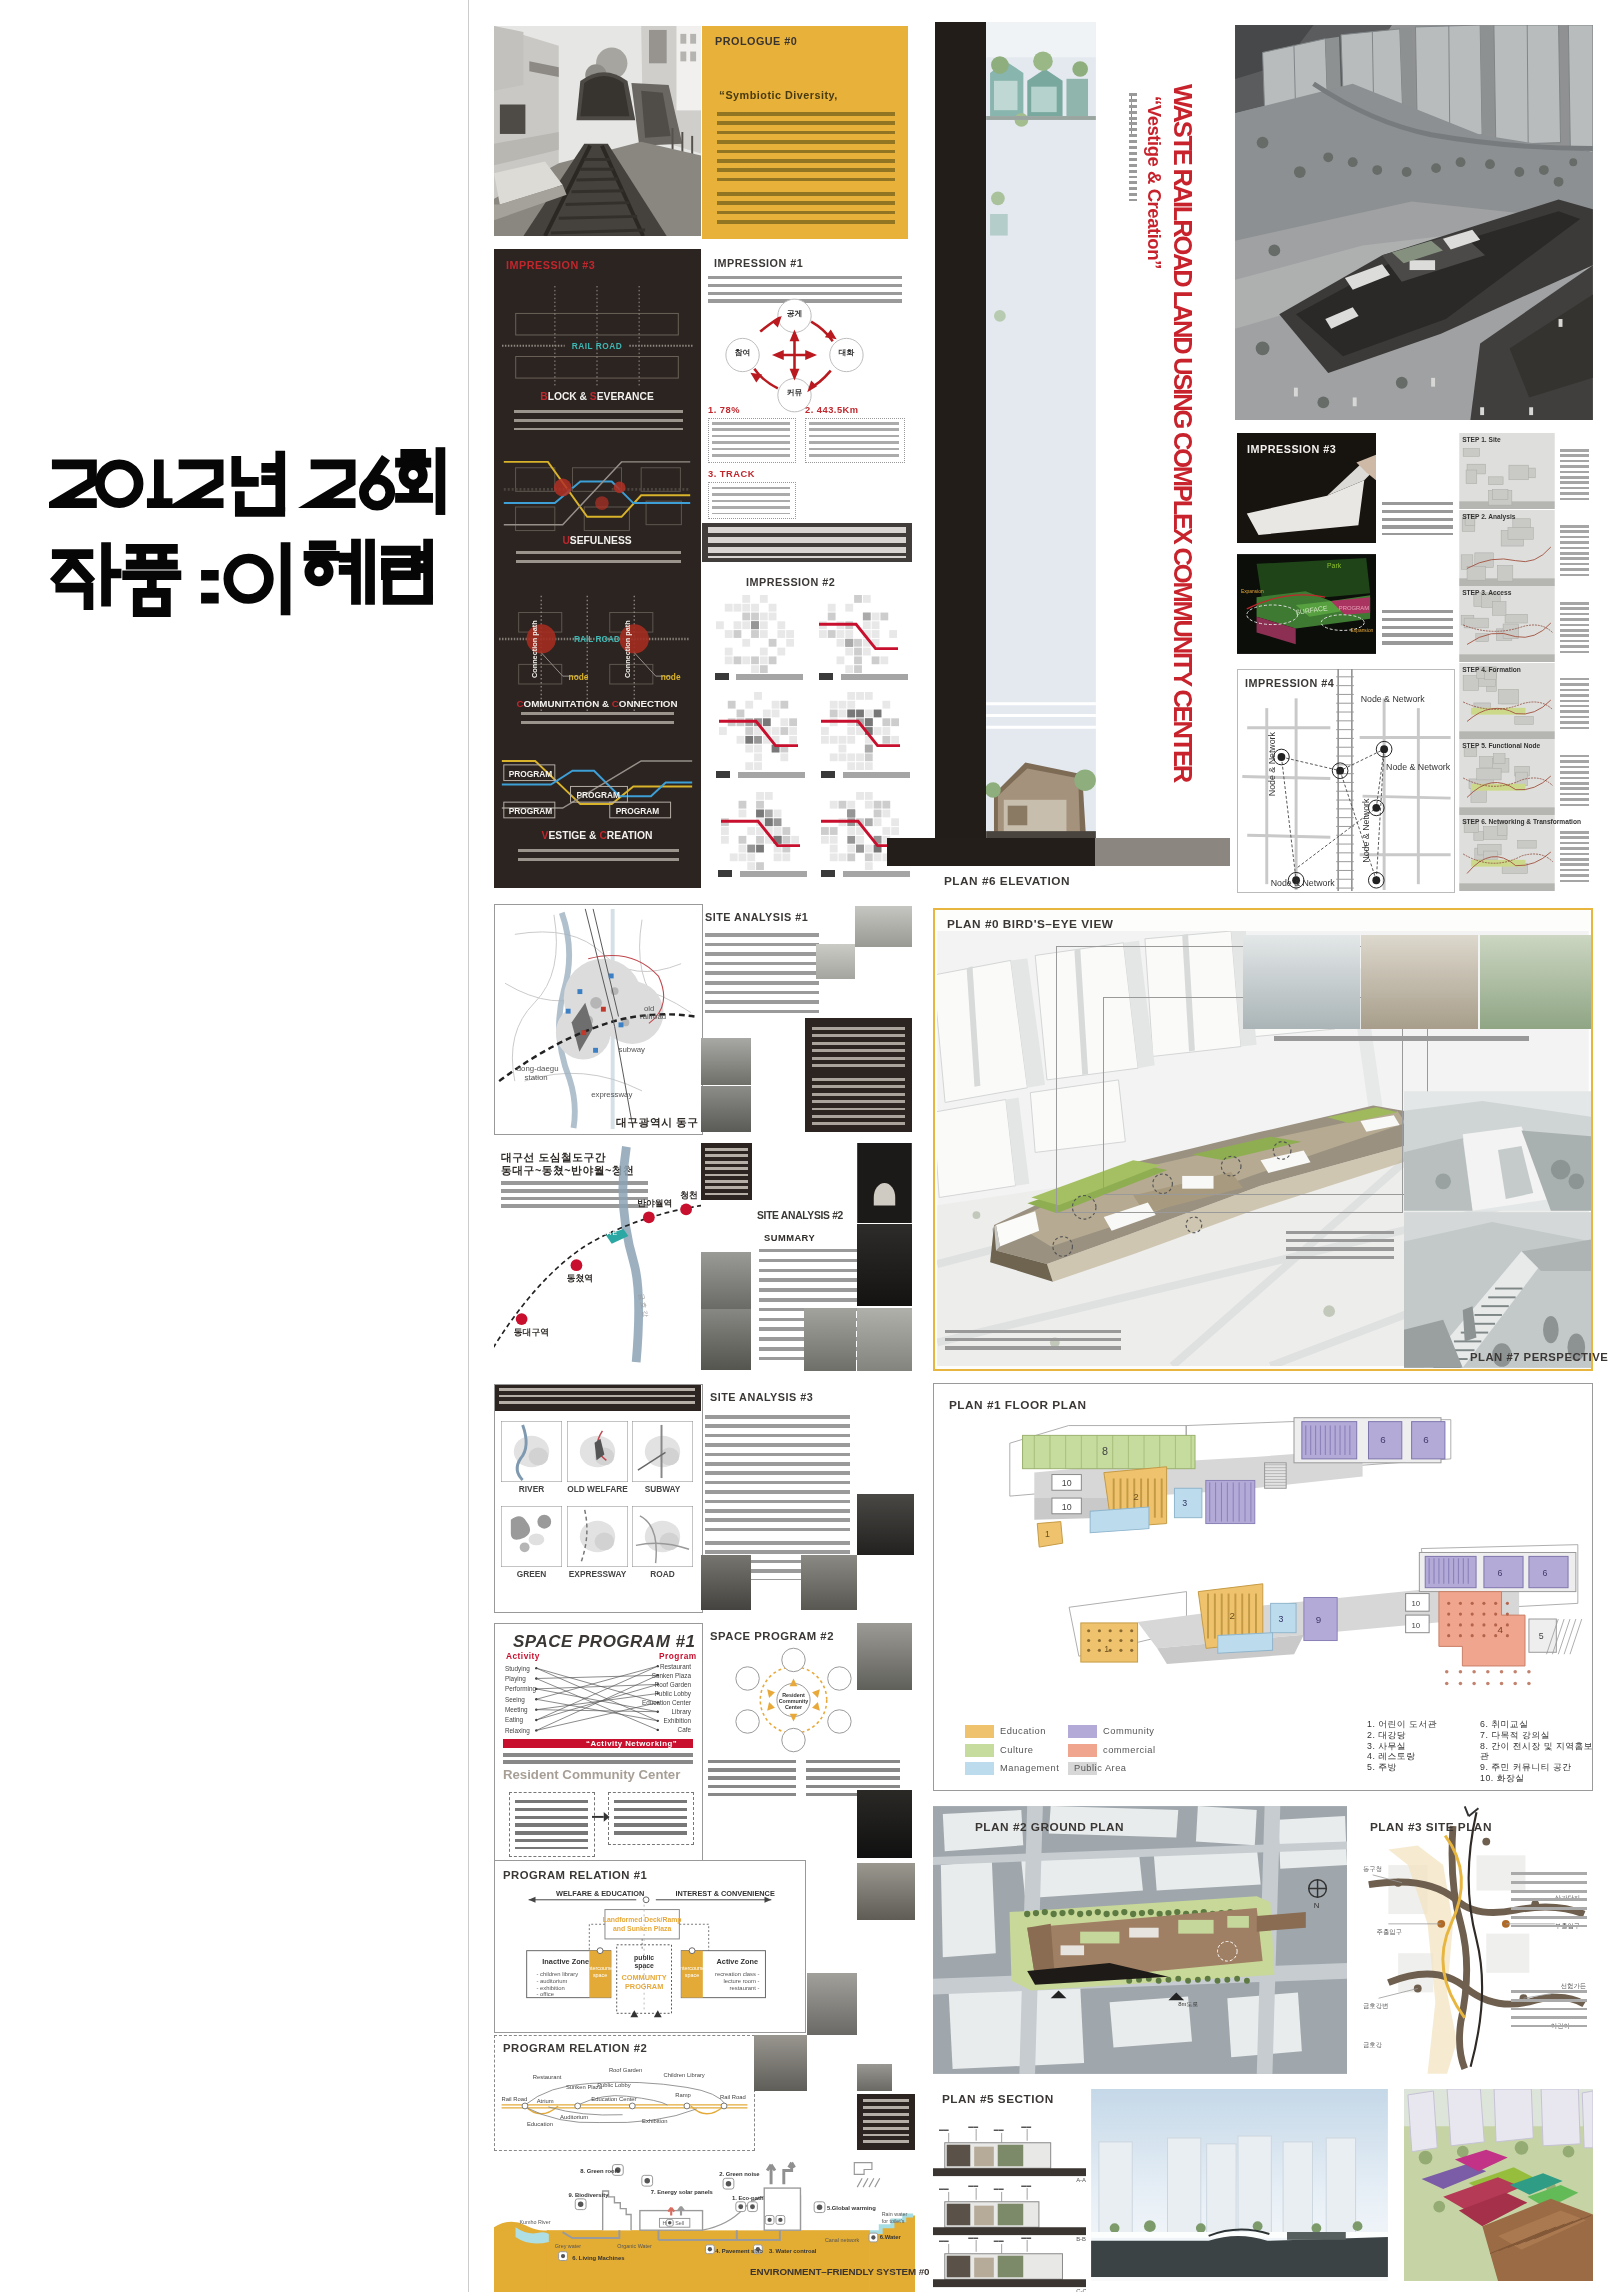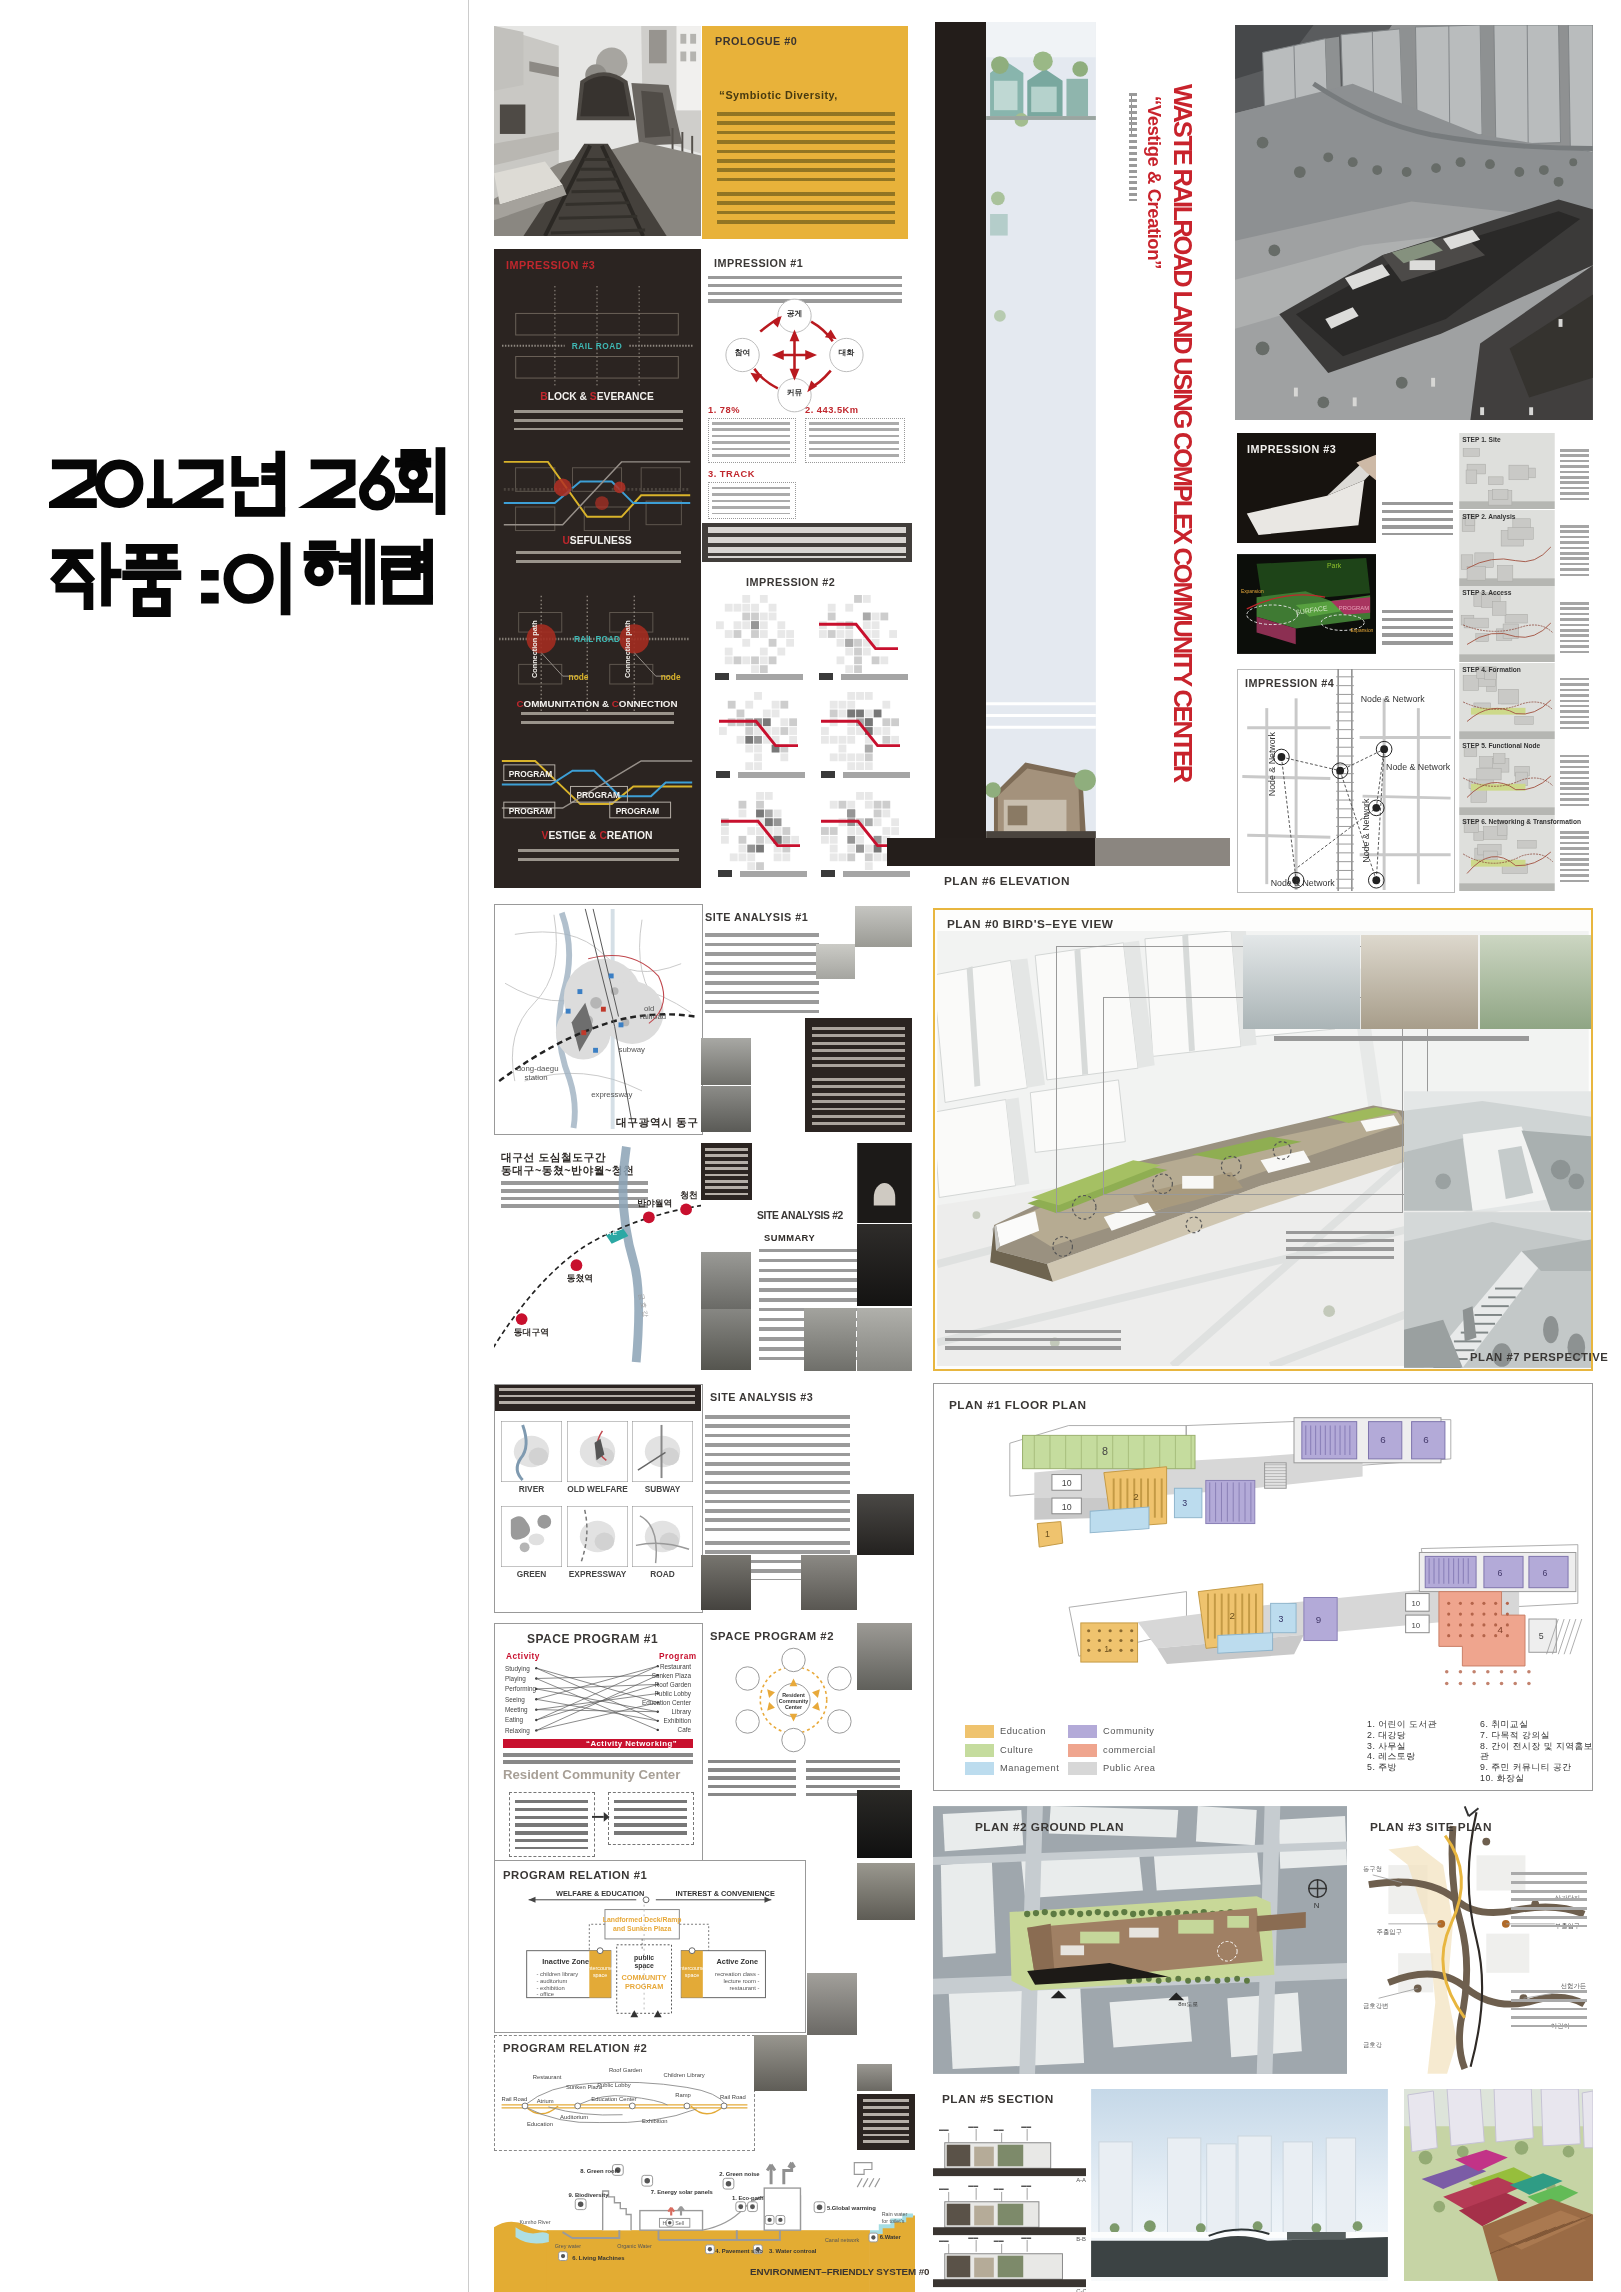--- a/index.html
+++ b/index.html
@@ -654,21 +654,21 @@
       <path d="M4 40 q26 -6 54 4" stroke="#999" stroke-width="1.5" fill="none"></path>
     </svg>
     <div class="ab" style="left:632px;top:1569px;width:61px;text-align:center;font-size:8.3px;color:#444;font-weight:bold;">ROAD</div>
 <div class="ab" style="left:710px;top:1391px;font-size:10.8px;color:#3a3735;font-weight:700;letter-spacing:0.5px;white-space:nowrap;">SITE ANALYSIS #3</div>
 <div class="ab" style="left:705px;top:1415px;width:145px;height:118px;background-image:repeating-linear-gradient(180deg,#9a9a9a 0 3.5px,transparent 3.5px 9.4px);opacity:1;"></div>
 <div class="ab" style="left:705px;top:1541px;width:145px;height:39px;background-image:repeating-linear-gradient(180deg,#9a9a9a 0 3.5px,transparent 3.5px 9.4px);opacity:1;"></div>
 <div class="ab" style="left:857px;top:1494px;width:57px;height:61px;background:linear-gradient(180deg,#4a4845,#23211f);"></div>
 <div class="ab" style="left:701px;top:1555px;width:50px;height:55px;background:linear-gradient(180deg,#77756f,#45433f);"></div>
 <div class="ab" style="left:801px;top:1555px;width:56px;height:55px;background:linear-gradient(180deg,#8b8984,#595752);"></div>
 <div class="ab" style="left:494px;top:1623px;width:207px;height:244px;background:#fff;border:1px solid #999;"></div>
-<div class="ab" style="left:527px;top:1632px;font-size:12px;color:#3a3735;font-weight:700;letter-spacing:0.5px;white-space:nowrap;">SPACE PROGRAM #1</div>
+<div class="ab" style="left:513px;top:1632px;font-size:17px;color:#3a3735;font-weight:700;letter-spacing:0.5px;white-space:nowrap;font-style:italic;">SPACE PROGRAM #1</div>
 <div class="ab" style="left:506px;top:1651px;font-size:8.3px;color:#c8102e;font-weight:700;letter-spacing:0.5px;white-space:nowrap;">Activity</div>
 <div class="ab" style="left:659px;top:1651px;font-size:8.3px;color:#c8102e;font-weight:700;letter-spacing:0.5px;white-space:nowrap;text-align:right;">Program</div>
 <svg class="ab" style="left:503px;top:1662px" width="190" height="73" viewBox="0 0 194 74">
       <text x="2" y="8.5" font-size="6.5" fill="#444">Studying</text>
       <circle cx="34" cy="6.0" r="1.2" fill="#333"></circle>
       <text x="2" y="19.1" font-size="6.5" fill="#444">Playing</text>
       <circle cx="34" cy="16.6" r="1.2" fill="#333"></circle>
       <text x="2" y="29.7" font-size="6.5" fill="#444">Performing</text>
       <circle cx="34" cy="27.2" r="1.2" fill="#333"></circle>
       <text x="2" y="40.3" font-size="6.5" fill="#444">Seeing</text>
@@ -1613,21 +1613,21 @@
 <div class="ab" style="left:1000px;top:1726px;font-size:9.3px;color:#555;font-weight:400;letter-spacing:0.5px;white-space:nowrap;">Education</div>
 <div class="ab" style="left:965px;top:1744px;width:29px;height:12.7px;background:#c5dc9e;"></div>
 <div class="ab" style="left:1000px;top:1745px;font-size:9.3px;color:#555;font-weight:400;letter-spacing:0.5px;white-space:nowrap;">Culture</div>
 <div class="ab" style="left:965px;top:1762px;width:29px;height:12.7px;background:#bcdcee;"></div>
 <div class="ab" style="left:1000px;top:1763px;font-size:9.3px;color:#555;font-weight:400;letter-spacing:0.5px;white-space:nowrap;">Management</div>
 <div class="ab" style="left:1068px;top:1725px;width:29px;height:12.7px;background:#b3aad8;"></div>
 <div class="ab" style="left:1103px;top:1726px;font-size:9.3px;color:#555;font-weight:400;letter-spacing:0.5px;white-space:nowrap;">Community</div>
 <div class="ab" style="left:1068px;top:1744px;width:29px;height:12.7px;background:#efa58e;"></div>
 <div class="ab" style="left:1103px;top:1745px;font-size:9.3px;color:#555;font-weight:400;letter-spacing:0.5px;white-space:nowrap;">commercial</div>
 <div class="ab" style="left:1068px;top:1762px;width:29px;height:12.7px;background:#d7d7d7;"></div>
-<div class="ab" style="left:1103px;top:1763px;font-size:9.3px;color:#555;font-weight:400;letter-spacing:0.5px;white-space:nowrap;">Public Area</div>
+<div class="ab" style="left:1074px;top:1763px;font-size:9.3px;color:#555;font-weight:400;letter-spacing:0.5px;white-space:nowrap;">Public Area</div>
 <div class="ab" style="left:1367px;top:1719px;font-size:8.8px;color:#333;font-weight:400;letter-spacing:0.5px;white-space:nowrap;line-height:10.8px;white-space:normal;width:108px;">1. 어린이 도서관<br>2. 대강당<br>3. 사무실<br>4. 레스토랑<br>5. 주방</div>
 <div class="ab" style="left:1480px;top:1719px;font-size:8.8px;color:#333;font-weight:400;letter-spacing:0.5px;white-space:nowrap;line-height:10.8px;white-space:normal;width:118px;">6. 취미교실<br>7. 다목적 강의실<br>8. 간이 전시장 및 지역홈보관<br>9. 주민 커뮤니티 공간<br>10. 화장실</div>
 
 <svg class="ab" style="left:933px;top:1806px" width="414" height="268" viewBox="0 0 422 273">
 <rect width="422" height="273" fill="#9fa7ad"></rect>
 <g fill="#e9ecec">
 <polygon points="10,8 90,4 92,40 12,46"></polygon>
 <polygon points="120,0 250,4 248,32 118,28"></polygon>
 <polygon points="270,0 330,4 328,40 268,36"></polygon>
 <polygon points="352,14 420,10 422,60 354,64"></polygon>

